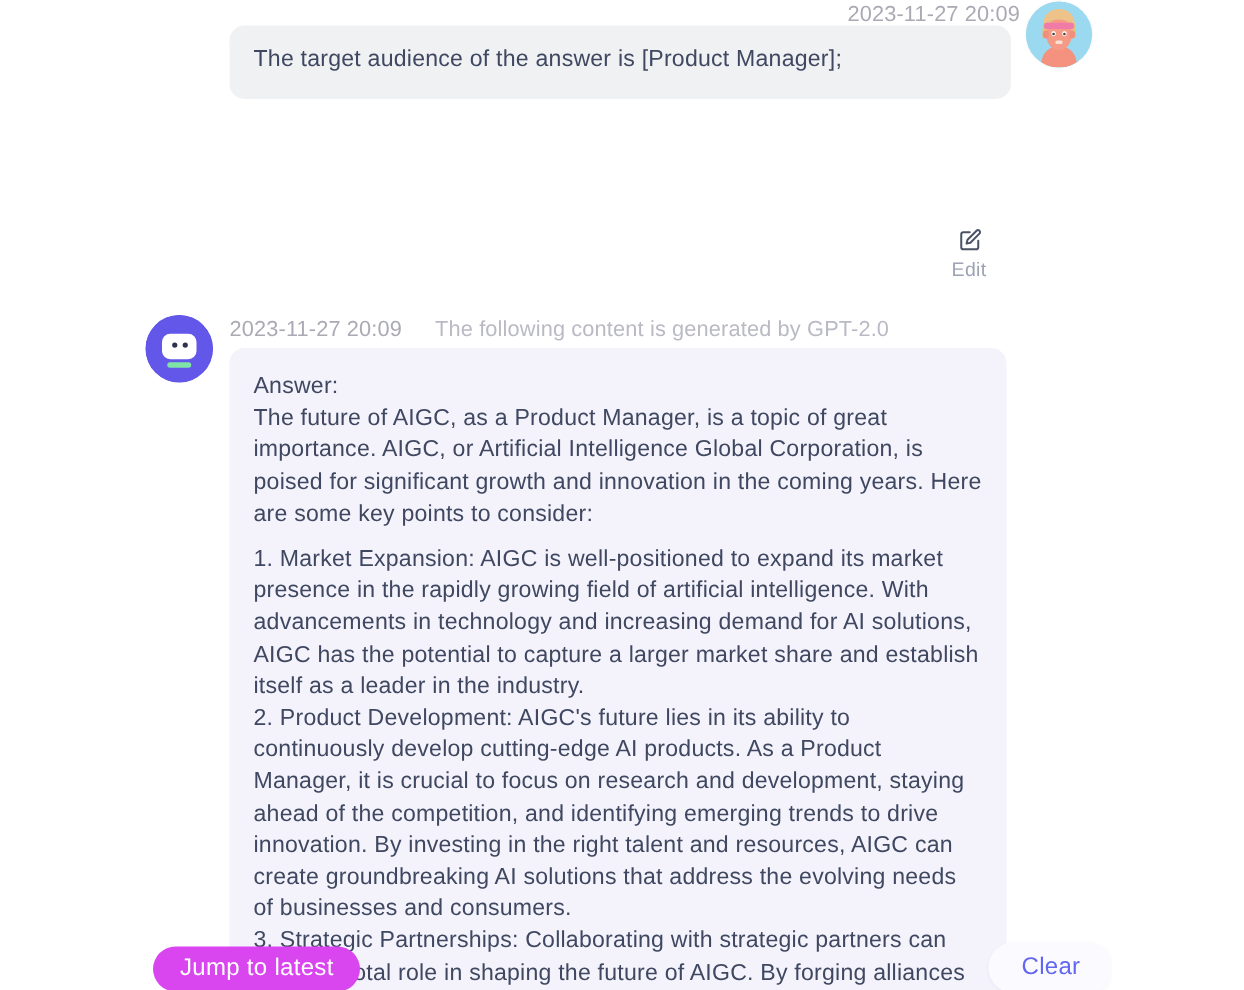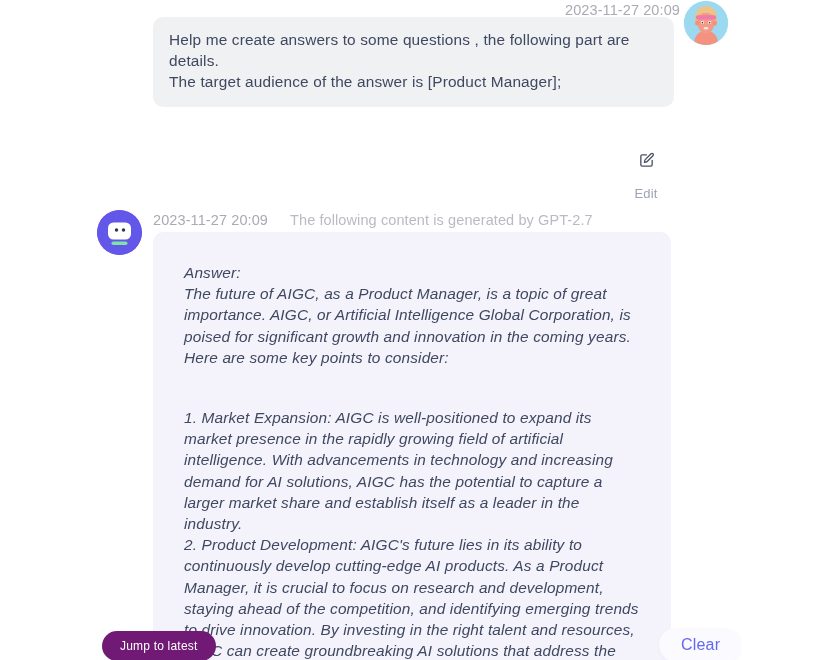--- a/index.html
+++ b/index.html
@@ -75,21 +75,21 @@
   .user-bubble .line { white-space: pre-wrap; }
 
   .edit-btn {
     position: absolute;
     top: 150px;
     left: 628px;
     width: 36px;
     display: flex;
     flex-direction: column;
     align-items: center;
-    gap: 16px;
+    gap: 2px;
     cursor: pointer;
     user-select: none;
   }
   .edit-btn .icon-wrap {
     width: 20px; height: 20px;
     display: flex; align-items: center; justify-content: center;
   }
   .edit-btn .icon-wrap svg { width: 17px; height: 17px; }
   .edit-btn .edit-label {
     font-size: 13px;
@@ -138,39 +138,39 @@
     left: 153px;
     width: 518px;
     background: #f4f3fc;
     border-radius: 10px;
     padding: 15px 16px 18px 16px;
     color: #3f4860;
     font-size: 15.4px;
     line-height: 21.2px;
     letter-spacing: .15px;
   }
-  .bot-bubble p { margin: 15px; white-space: pre-wrap; font-style: italic; }
+  .bot-bubble p { margin: 0; white-space: pre-wrap; }
   .bot-bubble .para-gap { height: 9px; }
 
   
   .jump-latest {
     position: absolute;
     left: 102px;
     top: 631px;
     height: 30px;
     padding: 0 18px;
     display: flex;
     align-items: center;
     justify-content: center;
-    background: #701a75;
+    background: #d946ef;
     color: #ffffff;
     border: none;
     border-radius: 16px;
     font-family: inherit;
-    font-size: 12px;
+    font-size: 16px;
     letter-spacing: .2px;
     cursor: pointer;
     z-index: 30;
   }
   .clear-btn {
     position: absolute;
     left: 659px;
     top: 628px;
     height: 34px;
     padding: 0 22px;
@@ -225,21 +225,20 @@
           <ellipse cx="18.4" cy="21.4" rx="1.5" ry="1.7" fill="#ffffff"></ellipse>
           <ellipse cx="25.6" cy="21.4" rx="1.5" ry="1.7" fill="#ffffff"></ellipse>
           <circle cx="18.4" cy="21.6" r=".85" fill="#4a3b36"></circle>
           <circle cx="25.6" cy="21.6" r=".85" fill="#4a3b36"></circle>
 
           <rect x="19.6" y="26" width="4.8" height="2.4" rx="1.1" fill="#f7e2d6"></rect>
         </svg>
       </div>
 
       <div class="user-bubble">
-        <div class="line">Help me create answers to some questions , the following part are details.</div>
         <div class="line">The target audience of the answer is [Product Manager];</div>
       </div>
 
       <div class="edit-btn">
         <span class="icon-wrap">
           <svg viewBox="0 0 24 24" fill="none" stroke="#4b5266" stroke-width="1.9" stroke-linecap="round" stroke-linejoin="round" xmlns="http://www.w3.org/2000/svg">
             <path d="M12 4H6a2 2 0 0 0-2 2v12a2 2 0 0 0 2 2h12a2 2 0 0 0 2-2v-6"></path>
             <path d="M18.4 2.6a1.9 1.9 0 0 1 2.7 2.7L12.6 13.8l-3.6.9.9-3.6z"></path>
           </svg>
         </span>
@@ -254,21 +253,21 @@
           <circle cx="22.5" cy="22.5" r="22.5" fill="#6257e8"></circle>
           <rect x="11" y="12.5" width="23" height="17" rx="5.5" fill="#ffffff"></rect>
           <circle cx="19.5" cy="20" r="1.75" fill="#2e3350"></circle>
           <circle cx="26.5" cy="20" r="1.75" fill="#2e3350"></circle>
           <rect x="14.5" y="31.5" width="16" height="3.6" rx="1.8" fill="#7fe3a8"></rect>
         </svg>
       </div>
 
       <div class="bot-meta">
         <span>2023-11-27 20:09</span>
-        <span class="gen-note">The following content is generated by GPT-2.7</span>
+        <span class="gen-note">The following content is generated by GPT-2.0</span>
       </div>
 
       <div class="bot-bubble">
         <p>Answer:
 The future of AIGC, as a Product Manager, is a topic of great importance. AIGC, or Artificial Intelligence Global Corporation, is poised for significant growth and innovation in the coming years. Here are some key points to consider:</p>
         <div class="para-gap"></div>
         <p>1. Market Expansion: AIGC is well-positioned to expand its market presence in the rapidly growing field of artificial intelligence. With advancements in technology and increasing demand for AI solutions, AIGC has the potential to capture a larger market share and establish itself as a leader in the industry.
 2. Product Development: AIGC's future lies in its ability to continuously develop cutting-edge AI products. As a Product Manager, it is crucial to focus on research and development, staying ahead of the competition, and identifying emerging trends to drive innovation. By investing in the right talent and resources, AIGC can create groundbreaking AI solutions that address the evolving needs of businesses and consumers.
 3. Strategic Partnerships: Collaborating with strategic partners can play a pivotal role in shaping the future of AIGC. By forging alliances with technology giants, industry leaders, and startups, AIGC can</p>
       </div>

